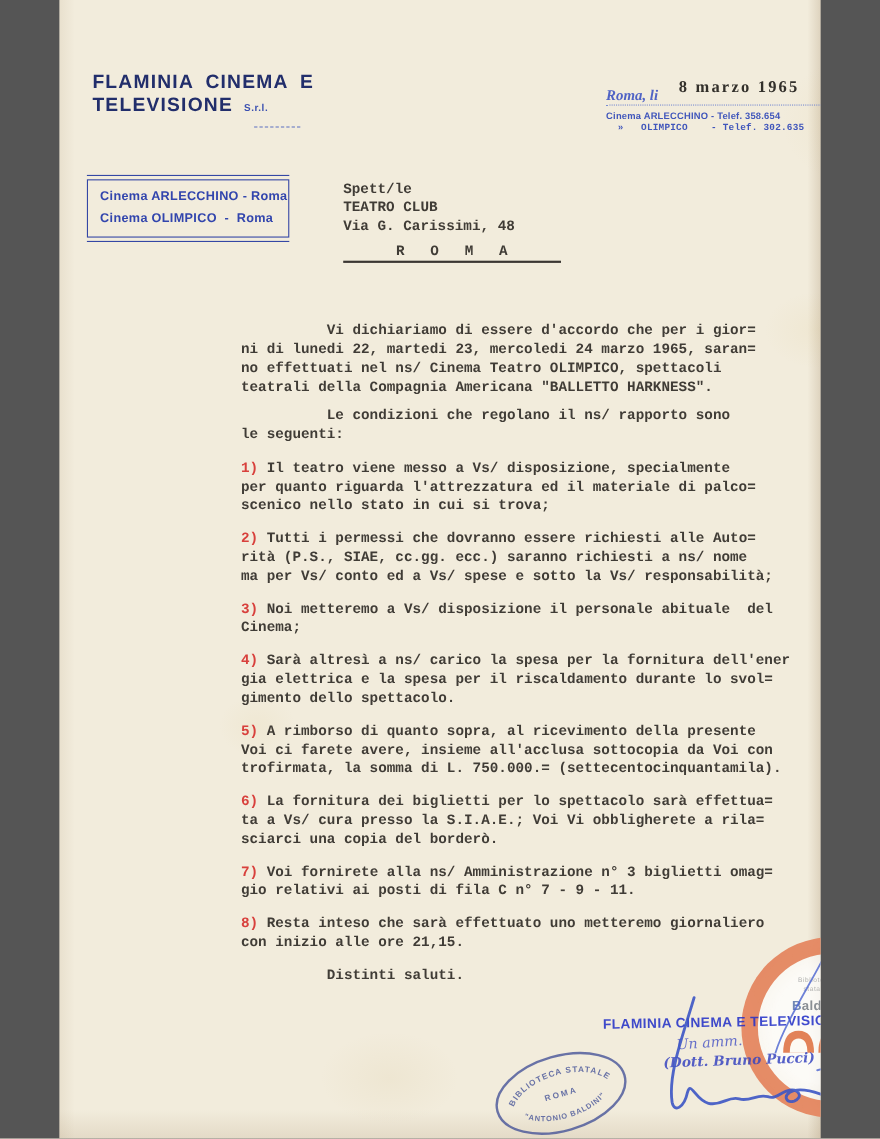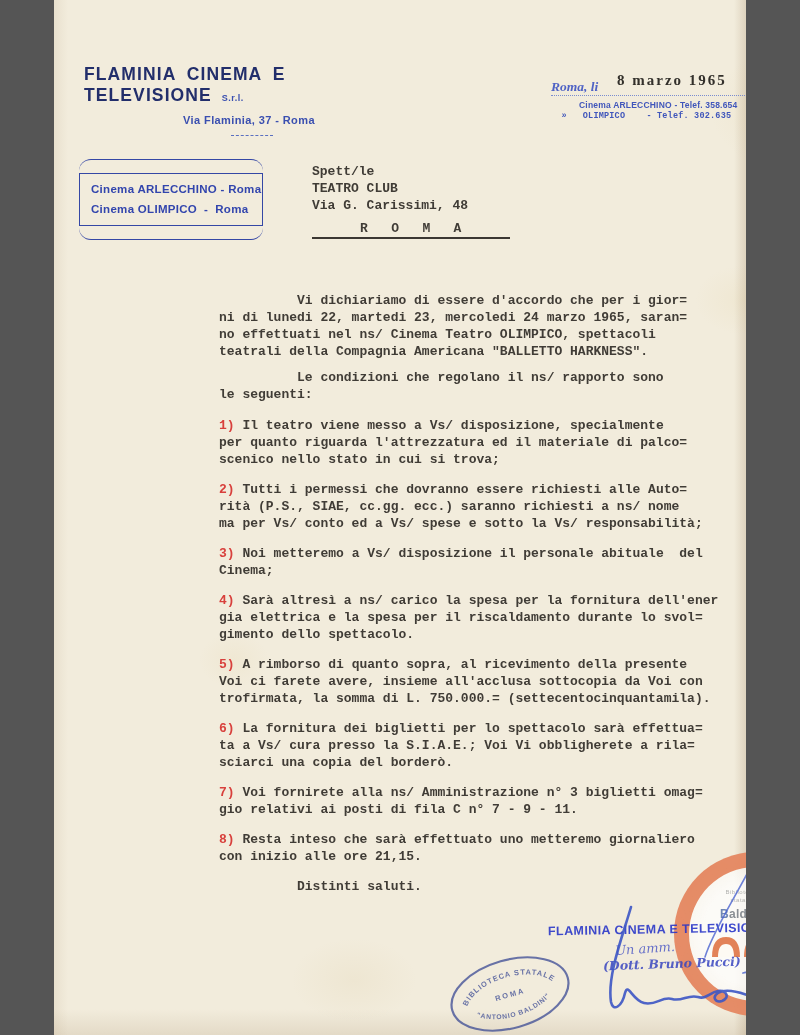--- a/index.html
+++ b/index.html
@@ -25,21 +25,21 @@
   .rnum{color:#d8403c;}
   
   .lh-title{font-weight:bold; font-size:17.5px; letter-spacing:1.1px; word-spacing:5px; color:#222e6b;}
   .lh-srl{font-size:9px; letter-spacing:.5px; color:#3a4fb0; margin-left:10px; font-weight:bold;}
   .lh-addr{font-size:11px; font-weight:bold; color:#3a4fb0; letter-spacing:.4px;}
   .lh-dash{border-top:1.2px dashed #5a6fc0; width:42px;}
   .hdr-place{font-family:"Liberation Serif", serif; font-style:italic; font-weight:bold; font-size:13.5px; color:#5063c5;}
   .hdr-dots{border-bottom:1.4px dotted #7a8cd0; height:1px;}
   .hdr-date{font-family:Liberation Serif, serif; font-weight:bold; font-size:15px; letter-spacing:2px; color:#33302b;}
   .hdr-phone{font-size:8.5px; font-weight:bold; color:#4056bb; white-space:pre; line-height:11px; letter-spacing:.2px;}
-  .cine-box-outer{border-top:1.3px solid #3547a5; border-bottom:1.3px solid #3547a5; padding:13px 0;border-radius:12px;}
+  .cine-box-outer{border-top:1.3px solid #3547a5; border-bottom:1.3px solid #3547a5; padding:3px 0;}
   .cine-box-inner{border:1.3px solid #3547a5; padding:5px 11px 6px 11px;}
   .cine-line{font-size:11.5px; font-weight:bold; color:#3245ad; line-height:20px; letter-spacing:.3px; white-space:pre;}
   
   .roma-underline{border-bottom:2px solid #3b3732;}
   
   .para{margin:0;}
   .mt9{margin-top:9px;} .mt13{margin-top:13px;} .mt14{margin-top:14px;}
   
   .co-stamp{font-size:12.5px; font-weight:bold; color:#2633c8; letter-spacing:.4px; white-space:nowrap;
             transform:rotate(-1deg); opacity:.88; z-index:3;}
@@ -58,28 +58,27 @@
   .rs-name .ini{color:#6f87b5;}
   .pen-svg{z-index:4; pointer-events:none;}
 </style>
 </head>
 <body>
 
 <div class="page">
 
   <div class="abs" style="left:30px; top:64px; width:345px;">
     <span class="lh-title">FLAMINIA CINEMA E TELEVISIONE</span><span class="lh-srl">S.r.l.</span>
-    <div class="lh-addr" style="margin-top:8px; width:330px; text-align:center;">Via Flaminia, 37 - Roma</div>
     <div class="lh-dash" style="margin:9px 0 0 147px;"></div>
   </div>
 
   <div class="abs hdr-place" style="left:497px; top:79px;">Roma, li</div>
   <div class="abs hdr-dots" style="left:497px; top:94px; width:294px;"></div>
   <div class="abs hdr-date" style="left:563px; top:72px;">8 marzo 1965</div>
-  <div class="abs hdr-phone" style="left:497px; top:100px;margin-left:28px;">Cinema ARLECCHINO - Telef. 358.654</div>
+  <div class="abs hdr-phone" style="left:497px; top:100px;">Cinema ARLECCHINO - Telef. 358.654</div>
   <div class="abs hdr-phone" style="left:497px; top:111px;font-family:Liberation Mono, monospace;">  »   OLIMPICO    - Telef. 302.635</div>
 
   <div class="abs cine-box-outer" style="left:25px; top:159px; width:184px;">
     <div class="cine-box-inner">
       <div class="cine-line">Cinema ARLECCHINO - Roma</div>
       <div class="cine-line">Cinema OLIMPICO  -  Roma</div>
     </div>
   </div>
 
   <div class="abs tw" style="left:258px; top:163px;">

